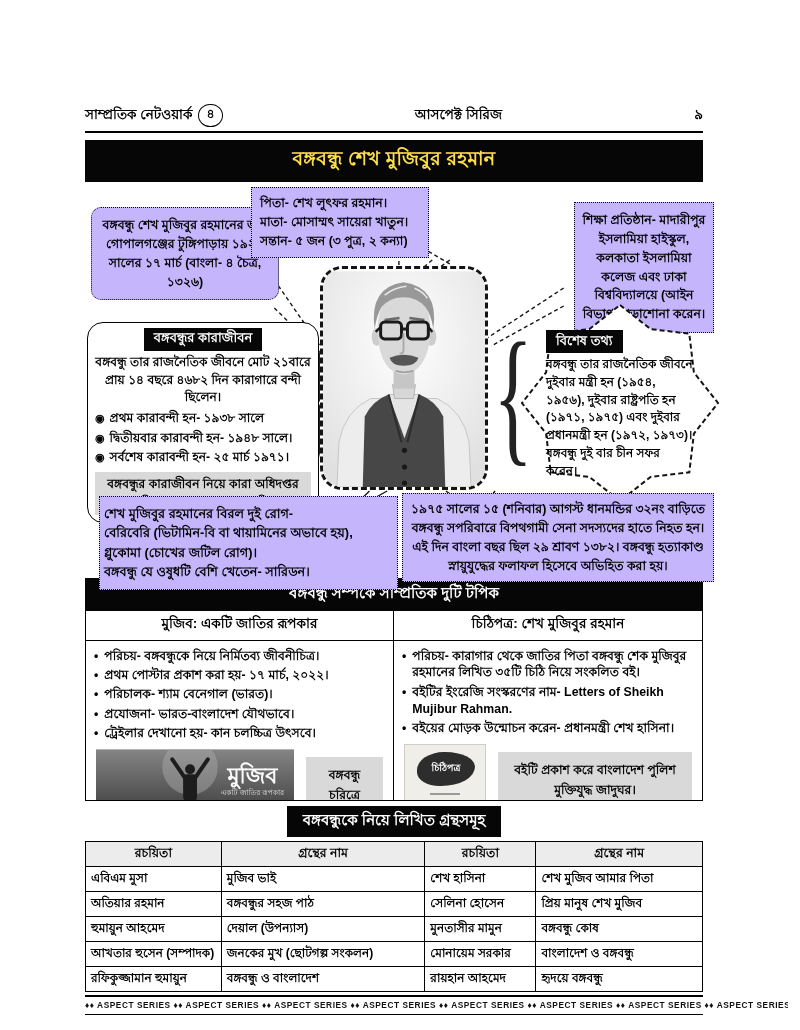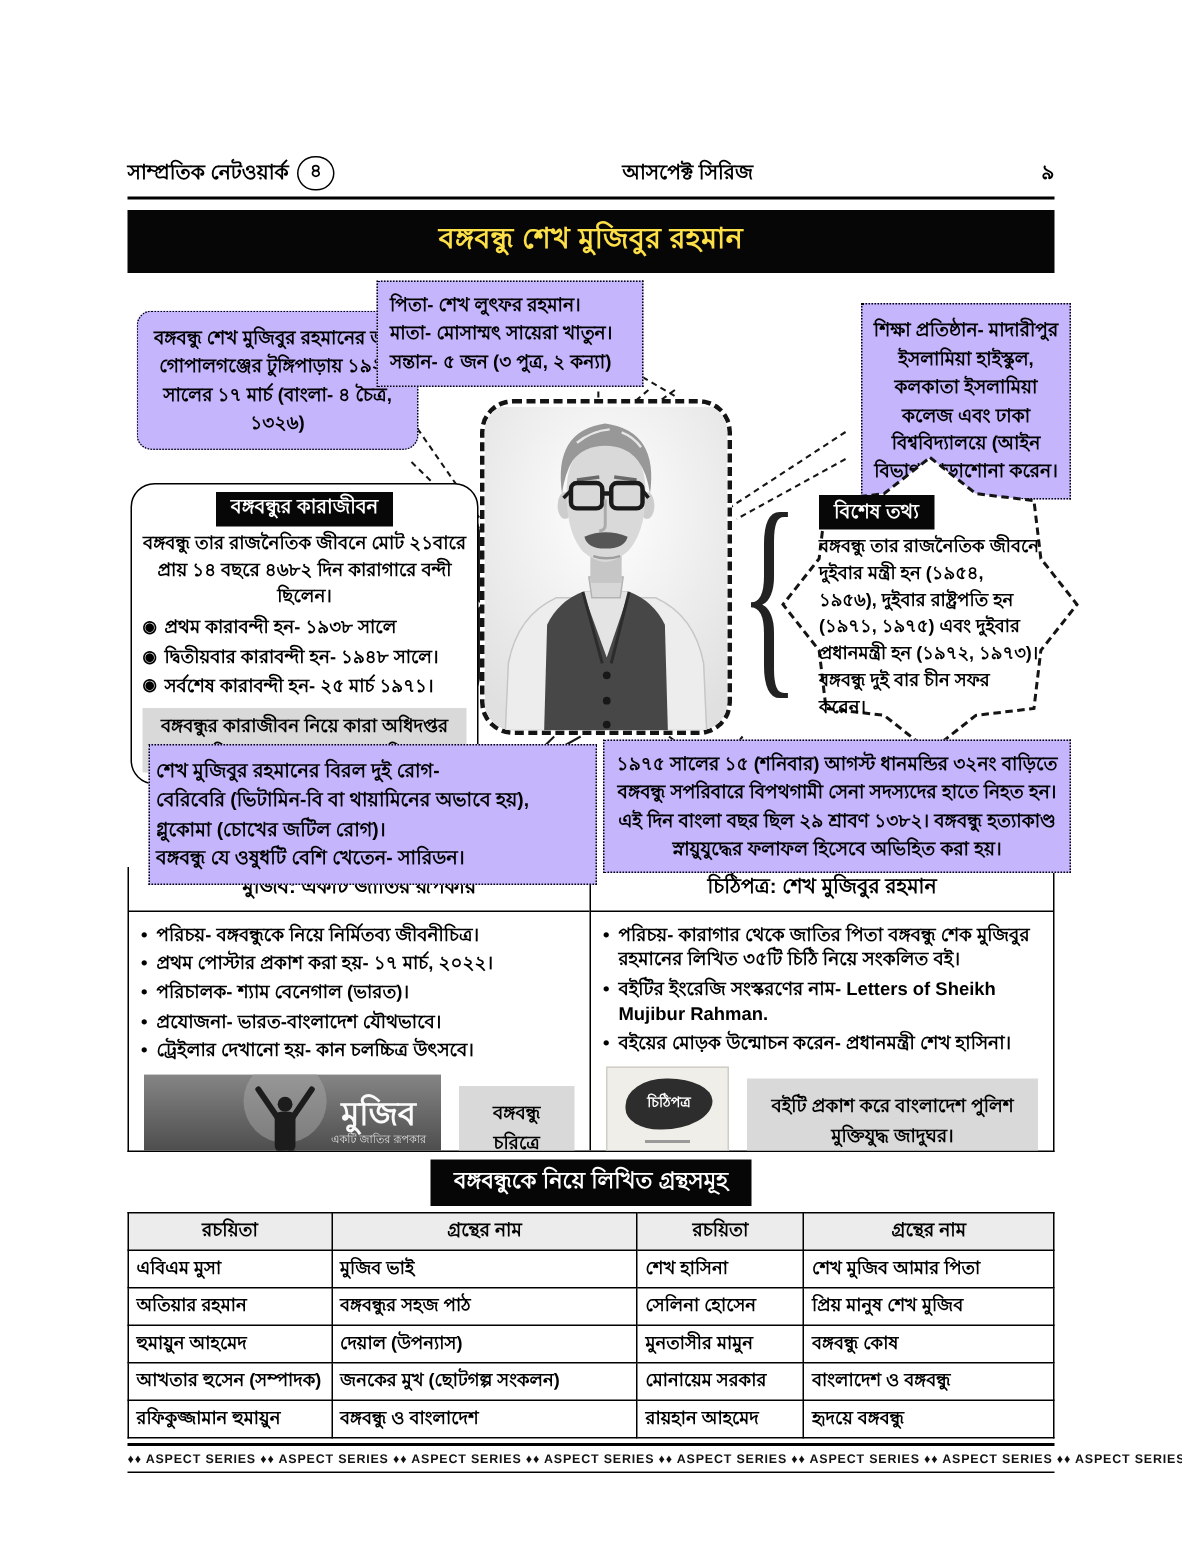--- a/index.html
+++ b/index.html
@@ -180,20 +180,21 @@
     <div class="co diseases">
       <div class="dl1">শেখ মুজিবুর রহমানের বিরল দুই রোগ-</div>
       <div>বেরিবেরি (ভিটামিন-বি বা থায়ামিনের অভাবে হয়),</div>
       <div>গ্লুকোমা (চোখের জটিল রোগ)।</div>
       <div>বঙ্গবন্ধু যে ওষুধটি বেশি খেতেন- সারিডন।</div>
     </div>
 
     <div class="co assassination">১৯৭৫ সালের ১৫ (শনিবার) আগস্ট ধানমন্ডির ৩২নং বাড়িতে বঙ্গবন্ধু সপরিবারে বিপথগামী সেনা সদস্যদের হাতে নিহত হন। এই দিন বাংলা বছর ছিল ২৯ শ্রাবণ ১৩৮২। বঙ্গবন্ধু হত্যাকাণ্ড স্নায়ুযুদ্ধের ফলাফল হিসেবে অভিহিত করা হয়।</div>
   </div>
 
+  <div class="blackbar">বঙ্গবন্ধু সম্পর্কে সাম্প্রতিক দুটি টপিক</div>
 
   <div class="topics">
 
     <div class="tcol left">
       <div class="tcol-h">মুজিব: একটি জাতির রূপকার</div>
       <ul>
         <li>
             <span>•</span>
             <span>পরিচয়- বঙ্গবন্ধুকে নিয়ে নির্মিতব্য জীবনীচিত্র।</span>
           </li>

